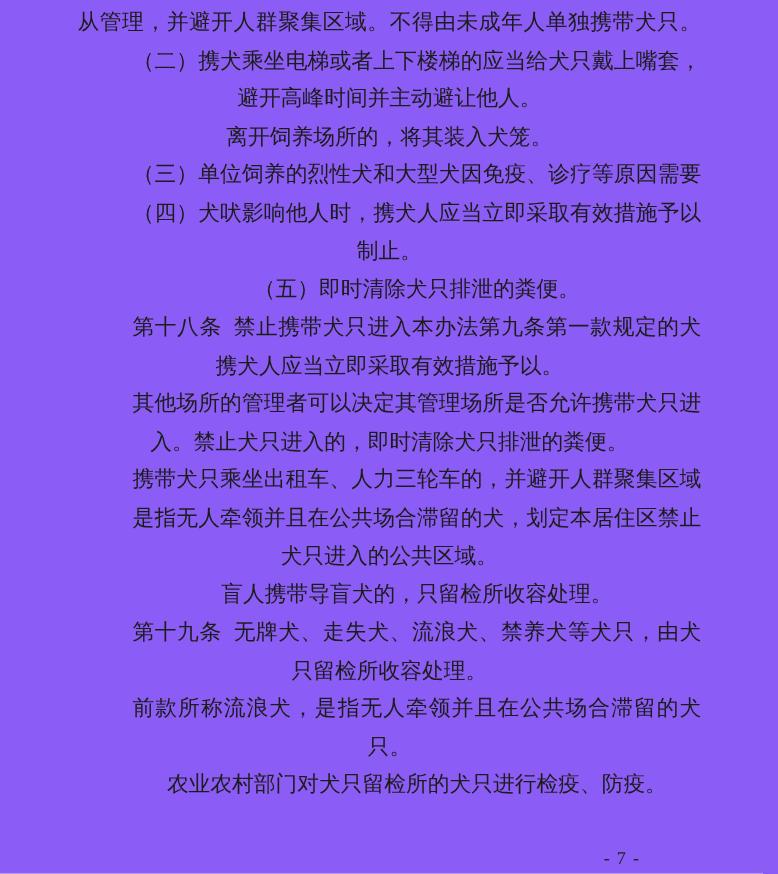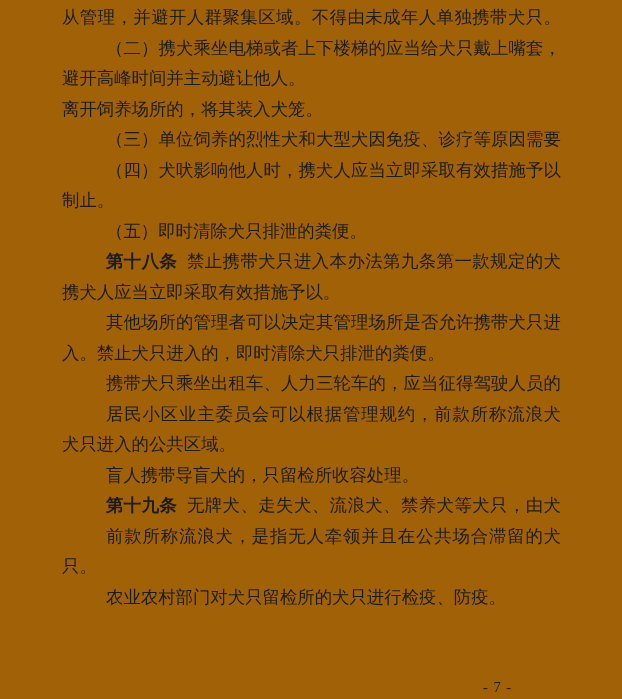--- a/index.html
+++ b/index.html
@@ -4,50 +4,50 @@
 <style>
   html, body {
     margin: 0;
     padding: 0;
     background: #ffffff;
   }
   .page {
     position: relative;
     width: 622px;
     height: 699px;
-    background: #a16207;
+    background: #8b5cf6;
     overflow: hidden;
     font-family: "Liberation Serif", "DejaVu Serif", serif;
     color: #1c1c1c;
   }
   .content {
     position: absolute;
     left: 62px;
     top: 2px;
     width: 499px;
   }
   .line {
     font-size: 17.4px;
     line-height: 30.5px;
     height: 30.5px;
     white-space: normal;
-    text-align: left;
+    text-align: center;
     overflow: hidden;
   }
   
   .line.fill {
     text-align: justify;
     text-align-last: justify;
   }
   
   .line.indent {
     padding-left: 44px;
   }
   .article {
-    font-weight: bold;
+    font-weight: normal;
     margin-right: 0.55em;
   }
   .pagenum {
     position: absolute;
     left: 483px;
     top: 680px;
     font-size: 14.5px;
     line-height: 15px;
     letter-spacing: 1px;
     color: #1c1c1c;
@@ -65,25 +65,26 @@
     <div class="line fill indent">（三）单位饲养的烈性犬和大型犬因免疫、诊疗等原因需要</div>
     <div class="line fill indent">（四）犬吠影响他人时，携犬人应当立即采取有效措施予以</div>
     <div class="line">制止。</div>
     <div class="line indent">（五）即时清除犬只排泄的粪便。</div>
     <div class="line fill indent">
       <span class="article">第十八条</span><span>禁止携带犬只进入本办法第九条第一款规定的犬</span>
     </div>
     <div class="line">携犬人应当立即采取有效措施予以。</div>
     <div class="line fill indent">其他场所的管理者可以决定其管理场所是否允许携带犬只进</div>
     <div class="line">入。禁止犬只进入的，即时清除犬只排泄的粪便。</div>
-    <div class="line fill indent">携带犬只乘坐出租车、人力三轮车的，应当征得驾驶人员的</div>
-    <div class="line fill indent">居民小区业主委员会可以根据管理规约，前款所称流浪犬</div>
+    <div class="line fill indent">携带犬只乘坐出租车、人力三轮车的，并避开人群聚集区域</div>
+    <div class="line fill indent">是指无人牵领并且在公共场合滞留的犬，划定本居住区禁止</div>
     <div class="line">犬只进入的公共区域。</div>
     <div class="line indent">盲人携带导盲犬的，只留检所收容处理。</div>
     <div class="line fill indent">
       <span class="article">第十九条</span><span>无牌犬、走失犬、流浪犬、禁养犬等犬只，由犬</span>
     </div>
+    <div class="line">只留检所收容处理。</div>
     <div class="line fill indent">前款所称流浪犬，是指无人牵领并且在公共场合滞留的犬</div>
     <div class="line">只。</div>
     <div class="line indent">农业农村部门对犬只留检所的犬只进行检疫、防疫。</div>
   </div>
   <div class="pagenum">- 7 -</div>
 </div>
 
 </body></html>

